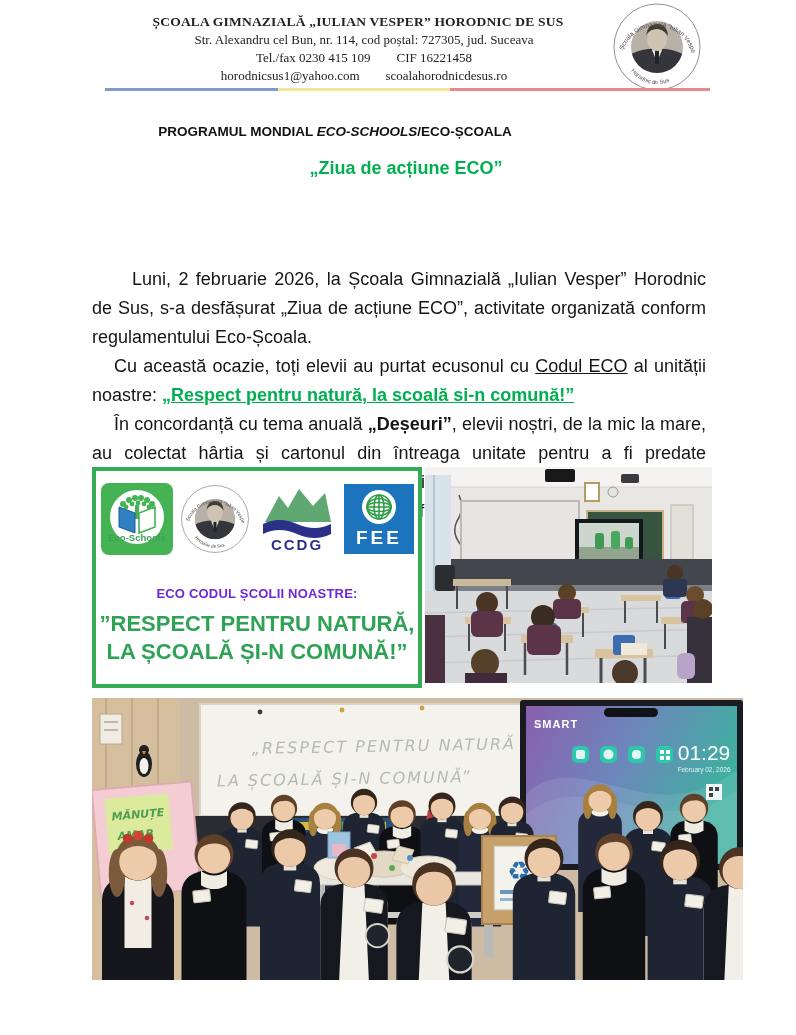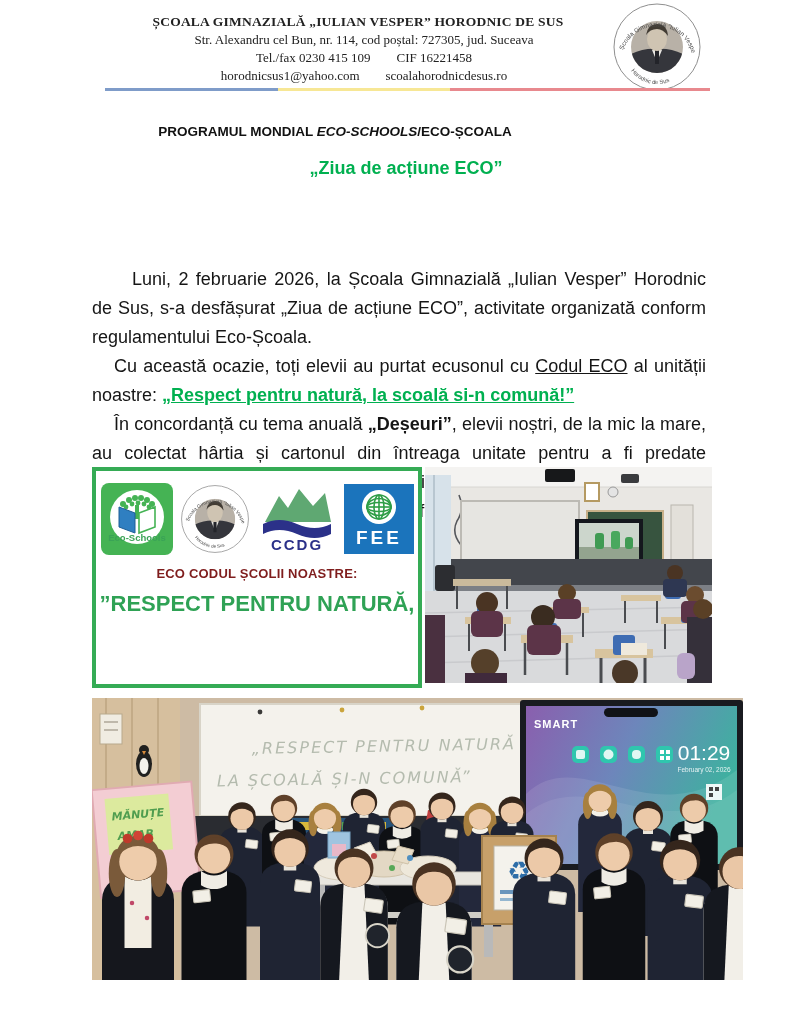--- a/index.html
+++ b/index.html
@@ -26,21 +26,21 @@
   .bodytext p{margin:0;}
   .bodytext p.ind1{text-indent:40px;}
   .bodytext p.ind2{text-indent:22px;}
   .b{font-weight:700;}
   .u{text-decoration:underline;}
   .gl{color:#00B050;font-weight:700;text-decoration:underline;}
   
   .eco-card{position:absolute;top:467px;left:92px;width:330px;height:221px;background:#fff;
             border:4px solid #35ab55;box-sizing:border-box;text-align:center;}
   .logo-row{display:flex;justify-content:center;align-items:center;gap:7px;margin-top:9px;height:78px;}
-  .eco-heading{margin-top:8px;font-size:13px;font-weight:700;color:#7f1d1d;letter-spacing:.2px;}
+  .eco-heading{margin-top:28px;font-size:13px;font-weight:700;color:#6d28d9;letter-spacing:.2px;}
   .eco-motto{margin-top:9px;font-size:22px;font-weight:700;color:#2fa255;line-height:28px;}
   
   .classroom{position:absolute;top:467px;left:425px;width:287px;height:216px;}
   .bigphoto{position:absolute;top:698px;left:92px;width:651px;height:282px;}
   svg text{font-family:"Liberation Sans",sans-serif;}
   .hand{font-family:"DejaVu Sans",sans-serif;font-style:italic;}
 </style>
 </head>
 <body>
 
@@ -153,20 +153,21 @@
           <ellipse cx="35" cy="23" rx="5" ry="12"></ellipse>
           <line x1="35" y1="11" x2="35" y2="35"></line>
           <line x1="23" y1="23" x2="47" y2="23"></line>
         </g>
         <text x="35" y="60" text-anchor="middle" font-size="19" font-weight="700" fill="#ffffff" letter-spacing="3">FEE</text>
       </svg>
     </div>
     <div class="eco-heading">ECO CODUL ȘCOLII NOASTRE:</div>
     <div class="eco-motto">
       <div>”RESPECT PENTRU NATURĂ,</div>
+      <div>LA ȘCOALĂ ȘI-N COMUNĂ!”</div>
     </div>
   </div>
 
   <svg class="classroom" viewBox="0 0 287 216">
     <rect width="287" height="216" fill="#e9e7e3"></rect>
     <rect x="0" y="0" width="287" height="20" fill="#f4f3f1"></rect>
     <line x1="0" y1="20" x2="287" y2="20" stroke="#d8d6d2"></line>
     <rect x="120" y="2" width="30" height="13" rx="2" fill="#17181a"></rect>
     <rect x="196" y="7" width="18" height="9" rx="2" fill="#3a3b3e"></rect>
     <rect x="0" y="8" width="26" height="118" fill="#d7e2ea"></rect>

